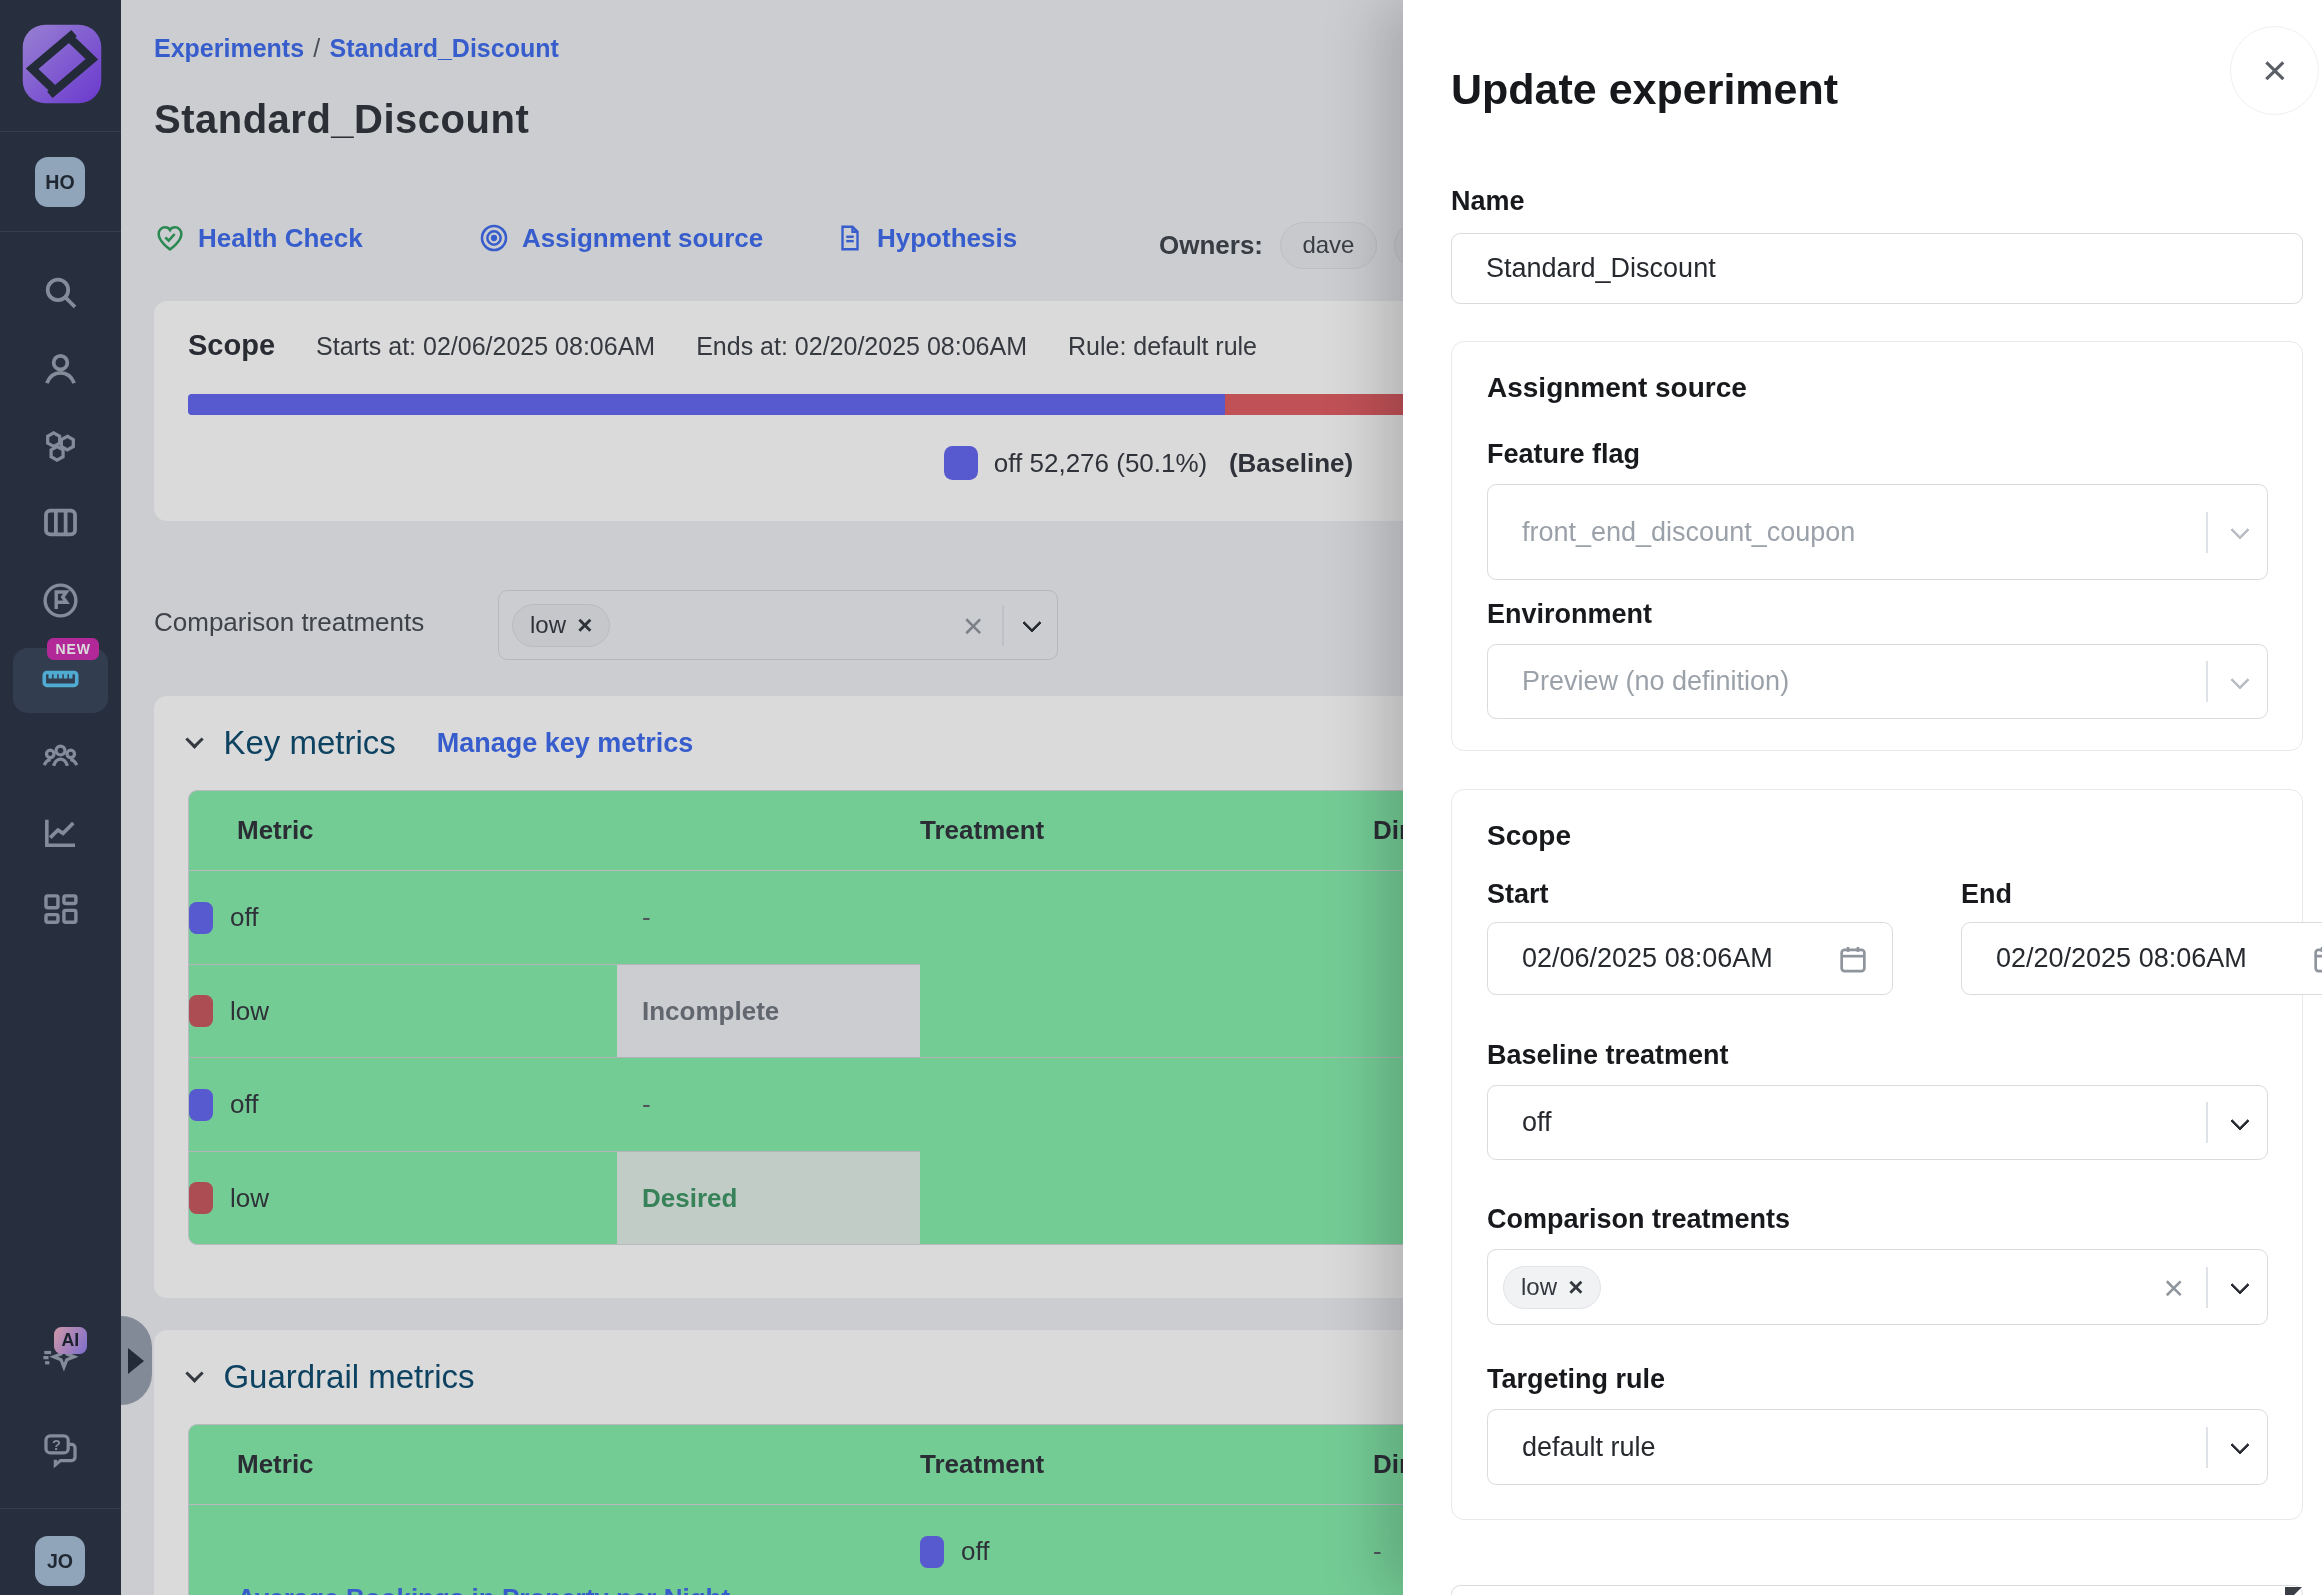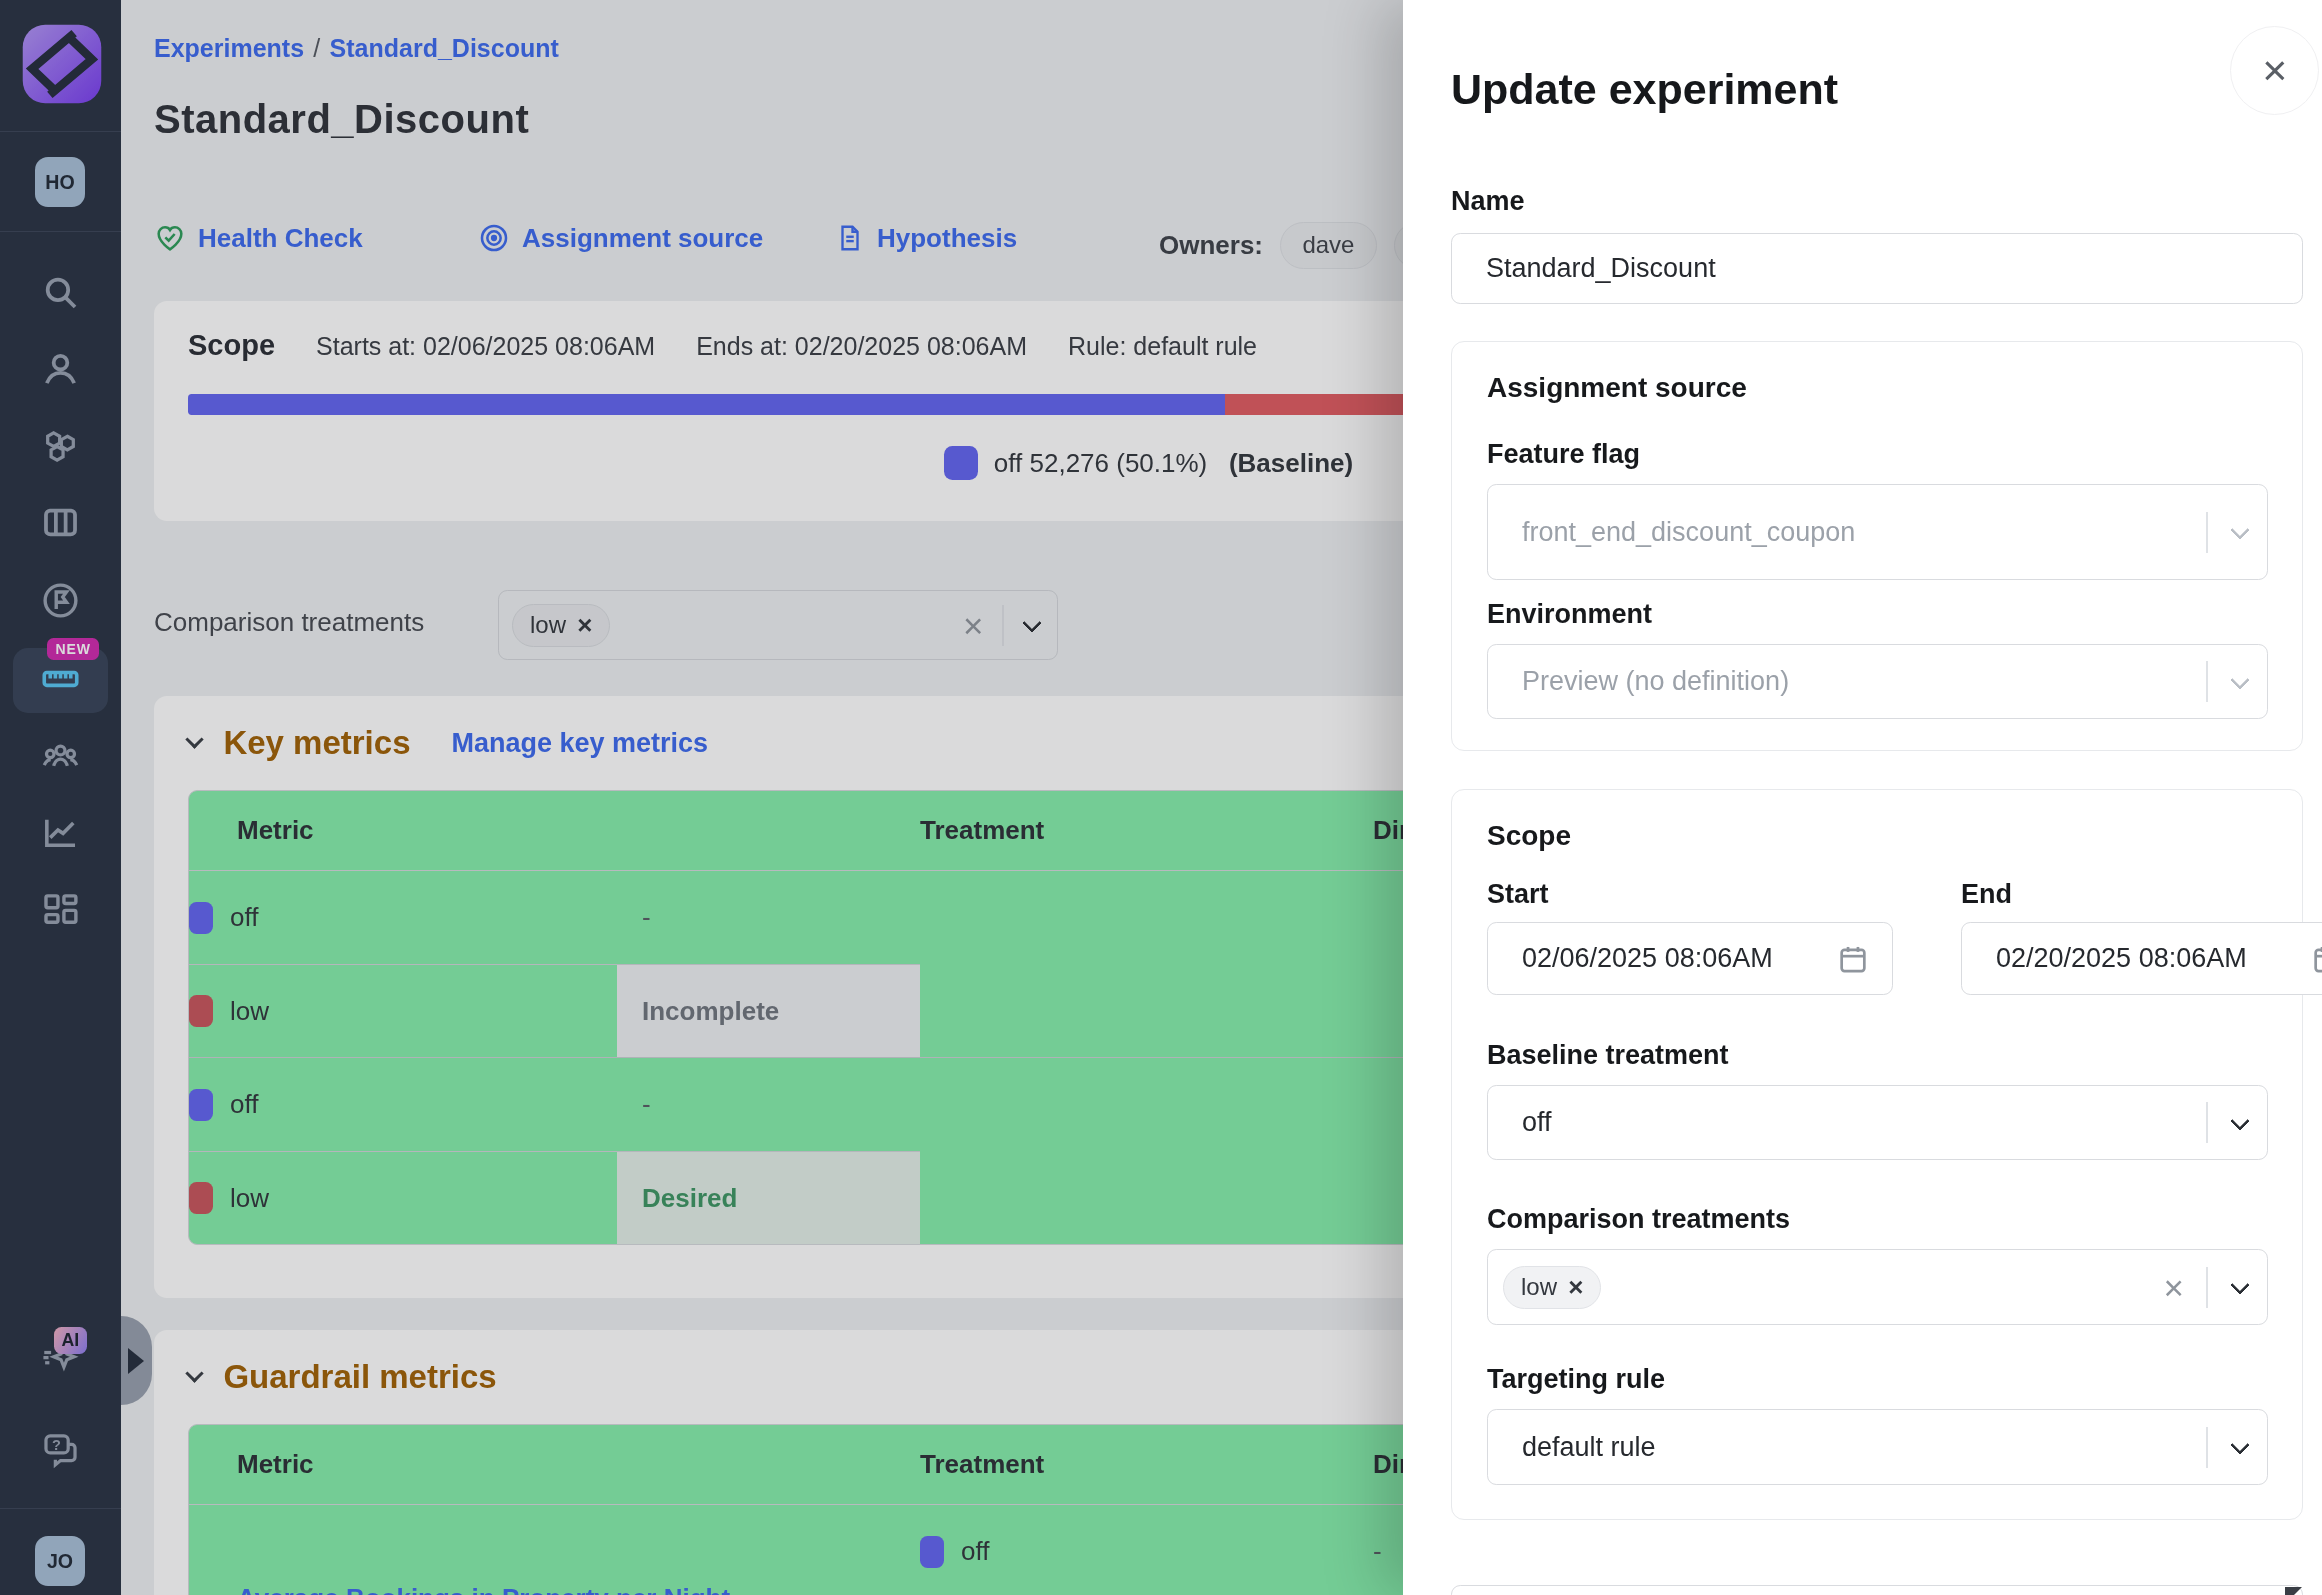--- a/index.html
+++ b/index.html
@@ -62,21 +62,21 @@
   .vdiv { width:1.9px; height:41px; background:#dfe2e6; }
   .chev { width:14px; height:14px; border-right:3.7px solid #2a2e34; border-bottom:3.7px solid #2a2e34;
     transform:rotate(45deg) translateY(-2.8px); border-radius:0.9px; }
   .chev.gray { border-color:#b9bec5; }
 
   .metrics-card { left:154px; top:696px; width:2138px; height:602px; padding:28px 34px; }
   .guardrail-card { left:154px; top:1330px; width:2138px; height:392px; padding:28px 34px; }
   .sec-head { display:flex; align-items:center; gap:22.4px; }
   .sec-head .caret { width:13px; height:13px; border-right:3.3px solid #3a3f46; border-bottom:3.3px solid #3a3f46;
     transform:rotate(45deg); margin-top:-7.5px; }
-  .sec-head .t { font-size:33px; font-weight:bold; color:#a16207; }
+  .sec-head .t { font-size:33px; font-weight:normal; color:#0c4a6e; }
   .sec-head .manage { font-size:27px; font-weight:bold; margin-left:18.6px; }
 
   .mtable { margin-top:28px; border:0.9px solid #d6d9dd; border-radius:9.3px; background:#86efac; overflow:hidden; }
   .thead { display:grid; grid-template-columns:731px 428px 1fr; height:80px; align-items:center;
     border-bottom:0.9px solid #d6d9dd; }
   .thead .c { font-size:26px; font-weight:bold; color:#2e3238; }
   .thead .c1 { padding-left:48px; }
   .thead .c3 { padding-left:25px; }
   .tgroup { display:grid; grid-template-columns:731px 1fr; }
   .tgroup + .tgroup { border-top:0.9px solid #ccd0d4; }

